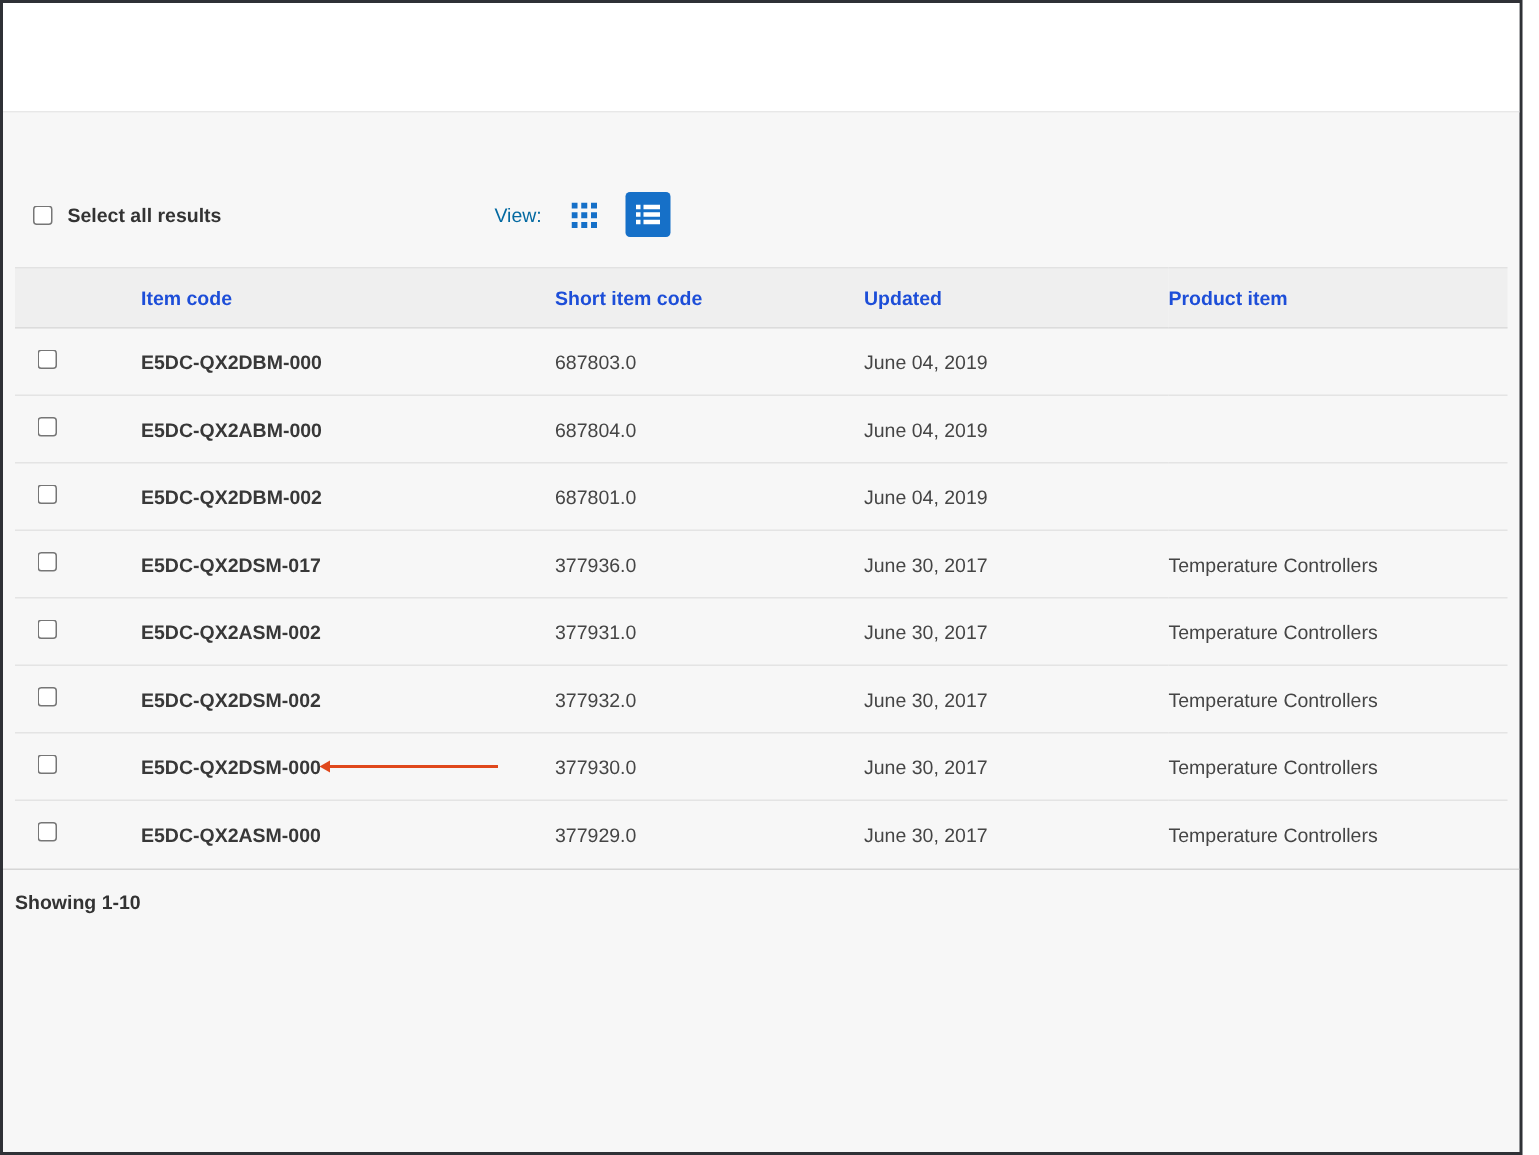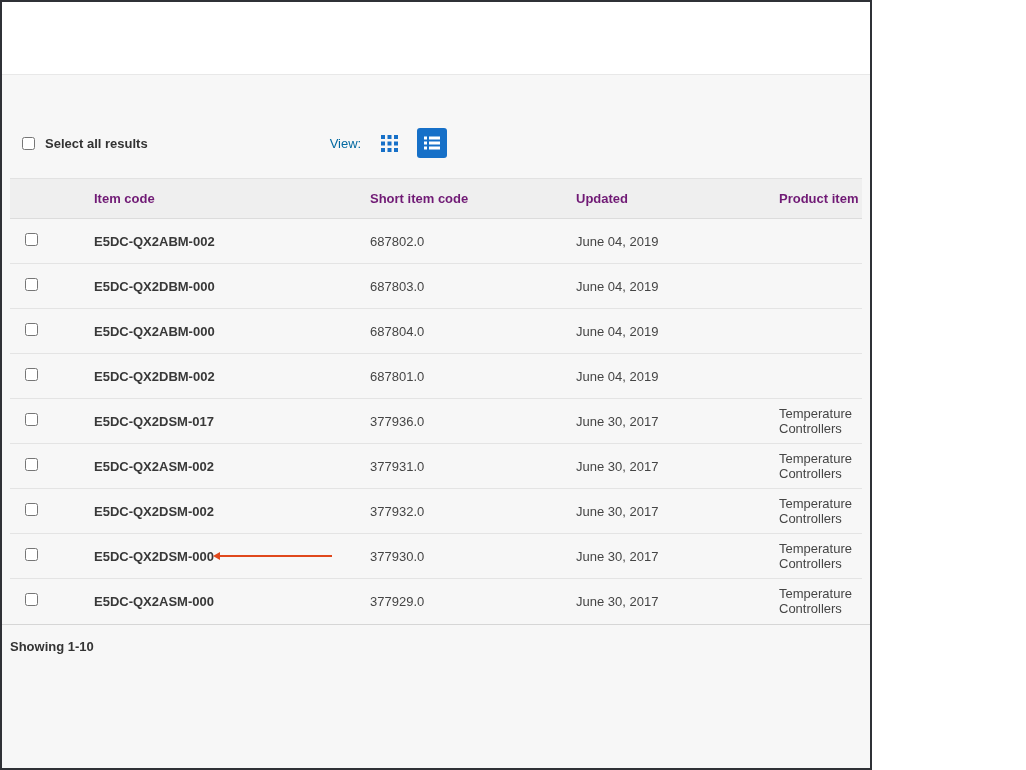--- a/index.html
+++ b/index.html
@@ -1,19 +1,19 @@
 <!DOCTYPE html>
 <html style="--accent: #1670c8; --annotation: #e0481c;"><head>
 <meta charset="utf-8">
 <style>
   html, body { margin:0; padding:0; background:#fff; }
   * { box-sizing:border-box; }
 
   .window {
-    width:872px; height:770px;
+    width:1015px; height:770px;
     border:2px solid #2f3136;
     background:#f7f7f7;
     font-family:"Liberation Sans", sans-serif;
     position:relative;
     overflow:hidden;
   }
 
   .top-band { height:73px; background:#ffffff; border-bottom:1px solid #e8e8e8; }
 
   
@@ -27,21 +27,21 @@
     border-radius:3px; cursor:pointer; border:none; background:transparent; padding:0;
   }
   .view-btn.grid { color:var(--accent, #1670c8); }
   .view-btn.list { background:var(--accent, #1670c8); color:#ffffff; }
 
   
   .table-wrap { margin:0 8px; }
   table { width:100%; border-collapse:collapse; table-layout:fixed; font-size:13px; color:#454545; }
   thead th {
     background:#efefef; height:40px; text-align:left;
-    font-size:13px; color:#701a75; font-weight:bold;
+    font-size:13px; color:#1d4ed8; font-weight:bold;
     border-top:1px solid #e2e2e2; border-bottom:1px solid #dcdcdc;
     padding:0;
   }
   tbody td { height:45px; border-bottom:1px solid #e4e4e4; padding:0; vertical-align:middle; }
   tbody tr:last-child td { border-bottom:none; }
   th.cb-col, td.checkbox-cell { padding-left:15px; }
   td.item-code { position:relative; }
   td.item-code .code-text { font-weight:bold; color:#383838; }
 
   
@@ -115,27 +115,20 @@
           <th class="cb-col"></th>
           <th>Item code</th>
           <th>Short item code</th>
           <th>Updated</th>
           <th>Product item</th>
         </tr>
       </thead>
       <tbody>
           <tr>
             <td class="checkbox-cell"><input type="checkbox" class="cb" style=""></td>
-            <td class="item-code"><span class="code-text">E5DC-QX2ABM-002</span></td>
-            <td>687802.0</td>
-            <td>June 04, 2019</td>
-            <td></td>
-          </tr>
-          <tr>
-            <td class="checkbox-cell"><input type="checkbox" class="cb" style=""></td>
             <td class="item-code"><span class="code-text">E5DC-QX2DBM-000</span></td>
             <td>687803.0</td>
             <td>June 04, 2019</td>
             <td></td>
           </tr>
           <tr>
             <td class="checkbox-cell"><input type="checkbox" class="cb" style=""></td>
             <td class="item-code"><span class="code-text">E5DC-QX2ABM-000</span></td>
             <td>687804.0</td>
             <td>June 04, 2019</td>

